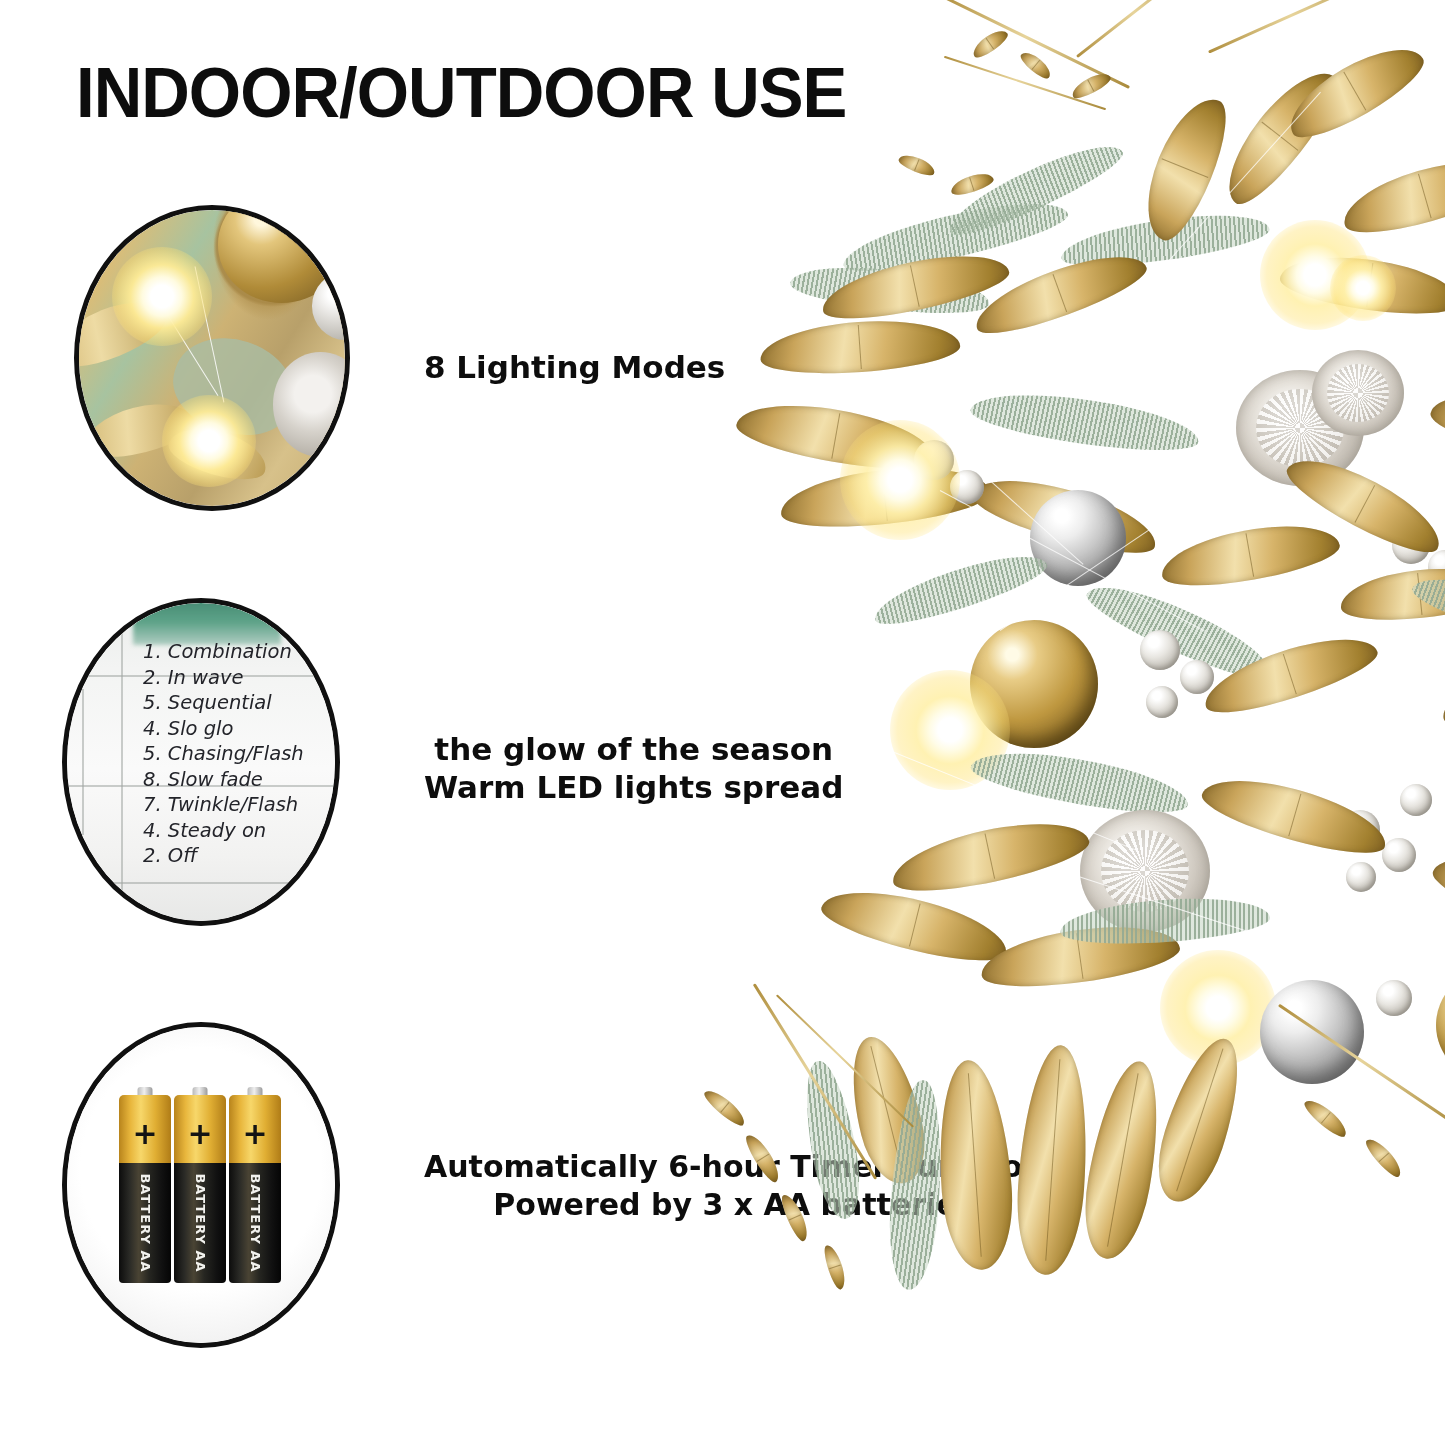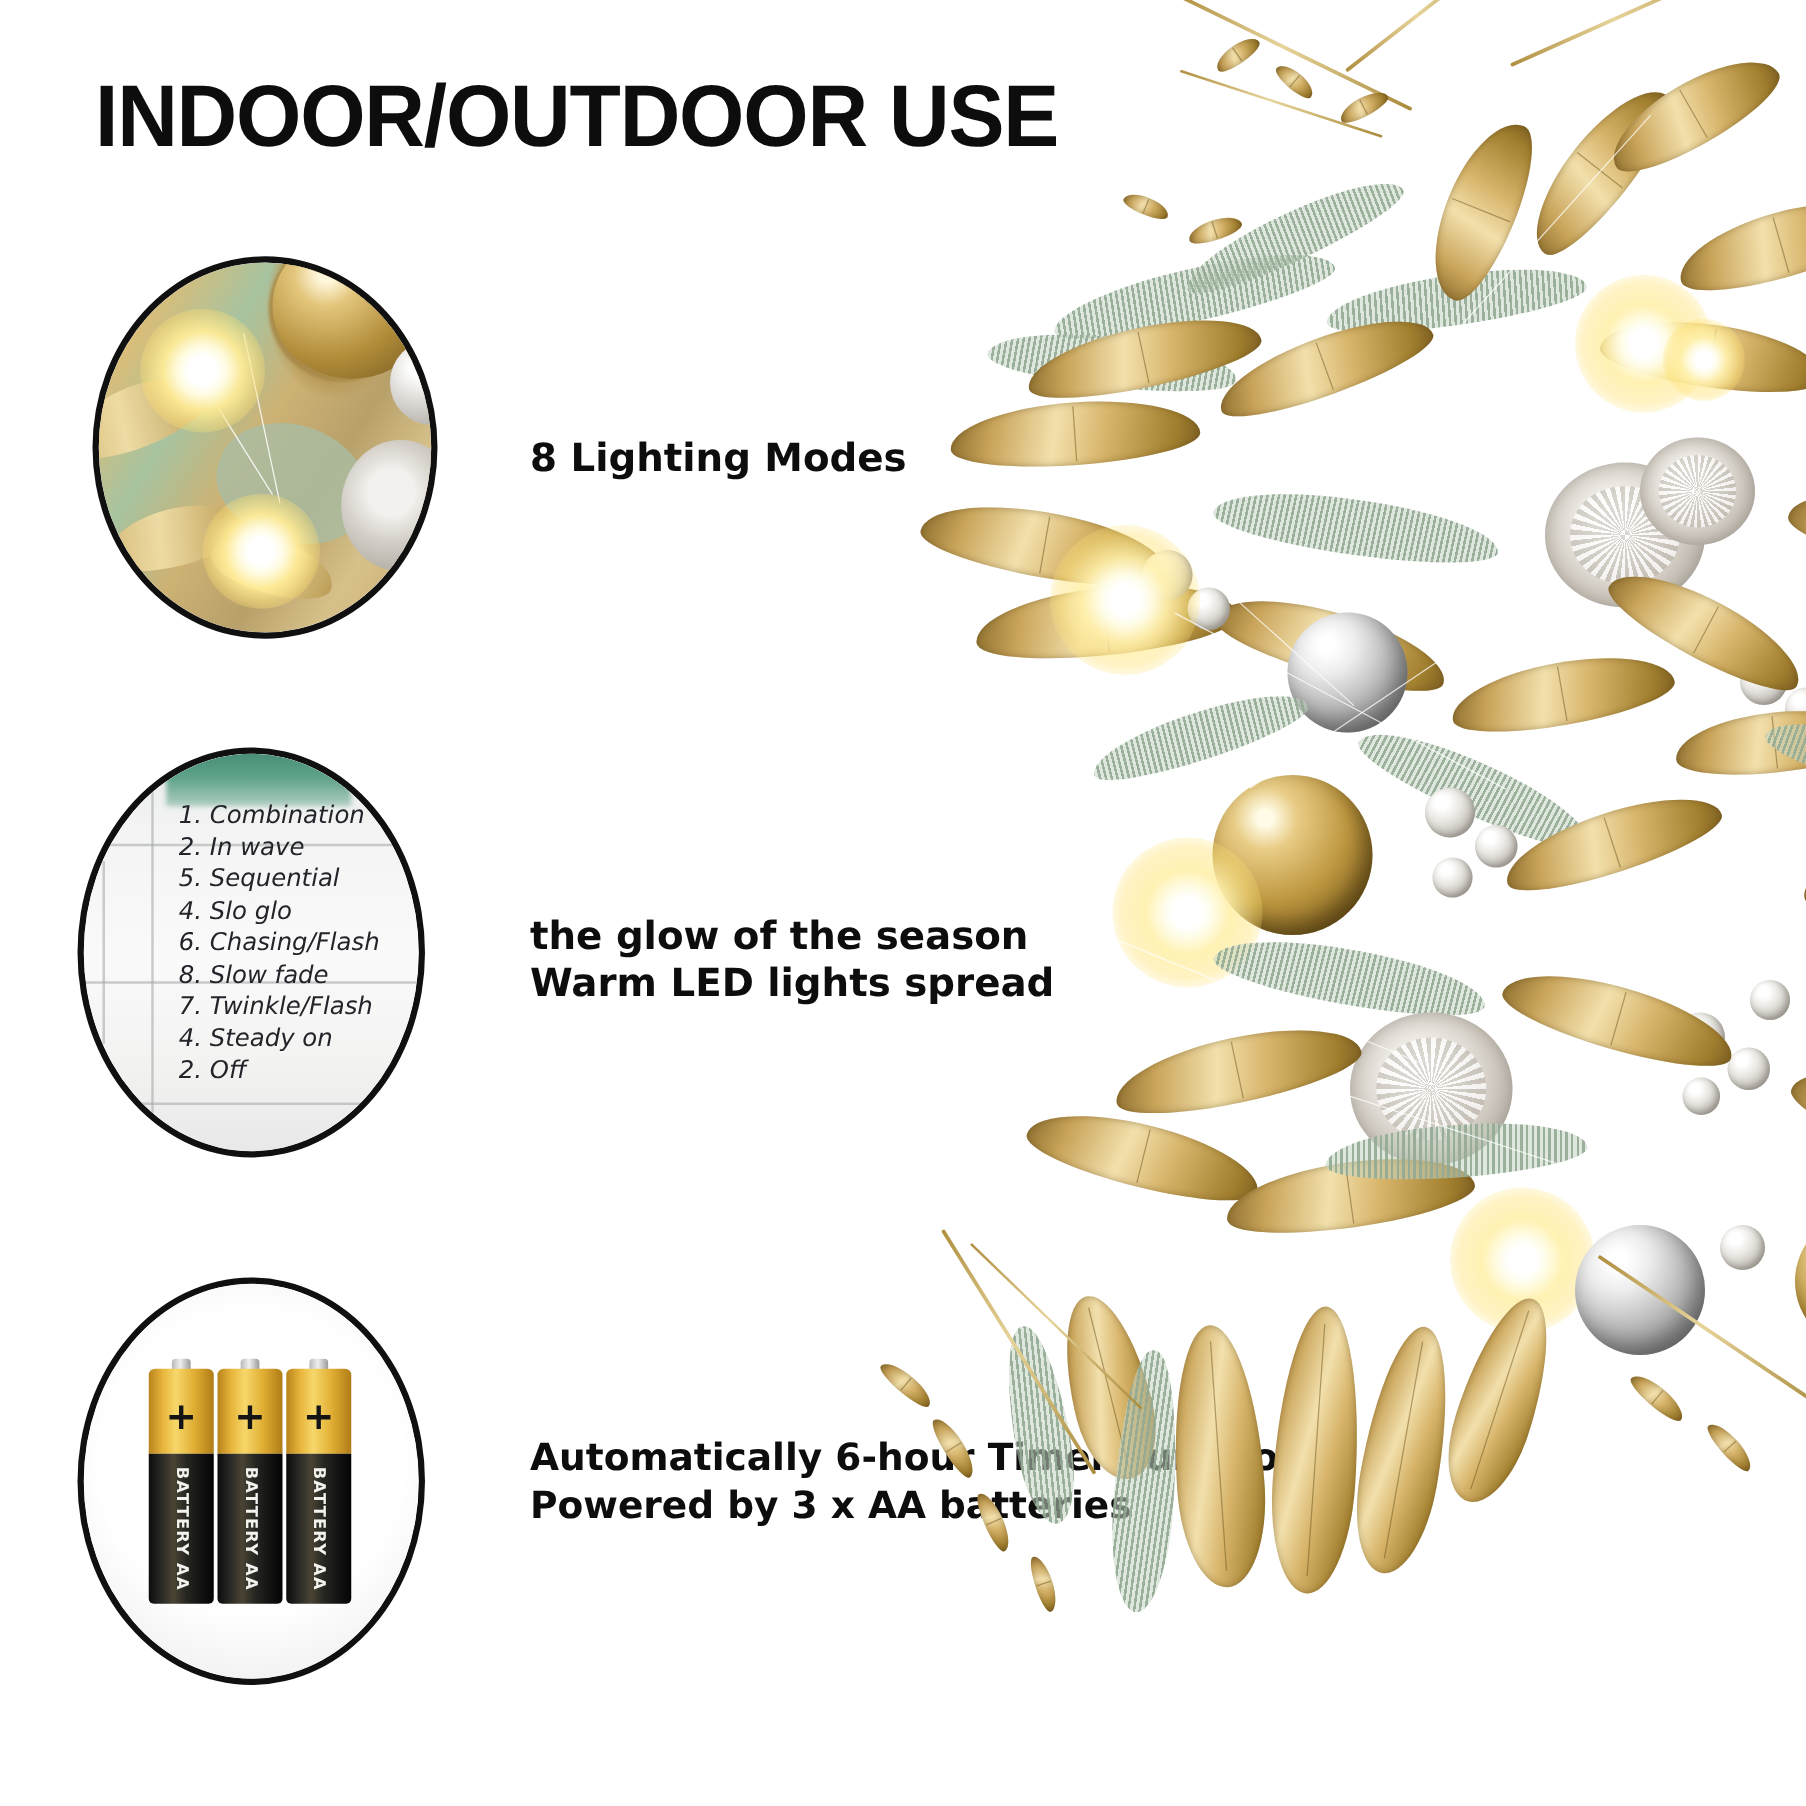--- a/index.html
+++ b/index.html
@@ -101,21 +101,21 @@
   
   .caption{
     position:absolute;
     font-family:"DejaVu Sans", sans-serif;
     font-weight:bold;
     color:#0d0d0d;
   }
   .cap1{left:424px;top:348px;font-size:31px;line-height:38px;}
   .cap2{left:424px;top:730px;font-size:31px;line-height:38px;}
   .cap3{left:424px;top:1148px;font-size:30px;line-height:38px;}
-  .caption div{white-space:nowrap;}
+  .caption div{white-space:nowrap;text-align:center;}
 
   
   .wreath{position:absolute;left:640px;top:-30px;width:900px;height:1500px;}
 
   .leaf{
     position:absolute;
     background:linear-gradient(102deg,#8a6c2c 0%,#c9a45a 18%,#f2e0ac 42%,#d7b46a 62%,#a2802f 88%,#7d5f22 100%);
     border-radius:50% 50% 50% 50% / 62% 62% 38% 38%;
     box-shadow:inset 0 0 6px rgba(90,68,22,.45);
   }
@@ -190,21 +190,21 @@
         <div class="box-seam" style="left:22%;top:0;width:2px;height:100%;"></div>
         <div class="box-seam" style="left:0;top:24%;width:100%;height:1.5px;"></div>
         <div class="box-seam" style="left:0;top:57%;width:100%;height:1.5px;"></div>
         <div class="box-seam" style="left:0;top:86%;width:100%;height:1.5px;"></div>
         <div class="box-seam" style="left:8%;top:28%;width:2px;height:44%;"></div>
         <div class="modes">
           <div>1. Combination</div>
           <div>2. In wave</div>
           <div>5. Sequential</div>
           <div>4. Slo glo</div>
-          <div>6. Chasing/Flash</div>
+          <div>5. Chasing/Flash</div>
           <div>8. Slow fade</div>
           <div>7. Twinkle/Flash</div>
           <div>4. Steady on</div>
           <div>2. Off</div>
         </div>
       </div>
     </div>
   </div>
 
   <div class="caption cap2">

